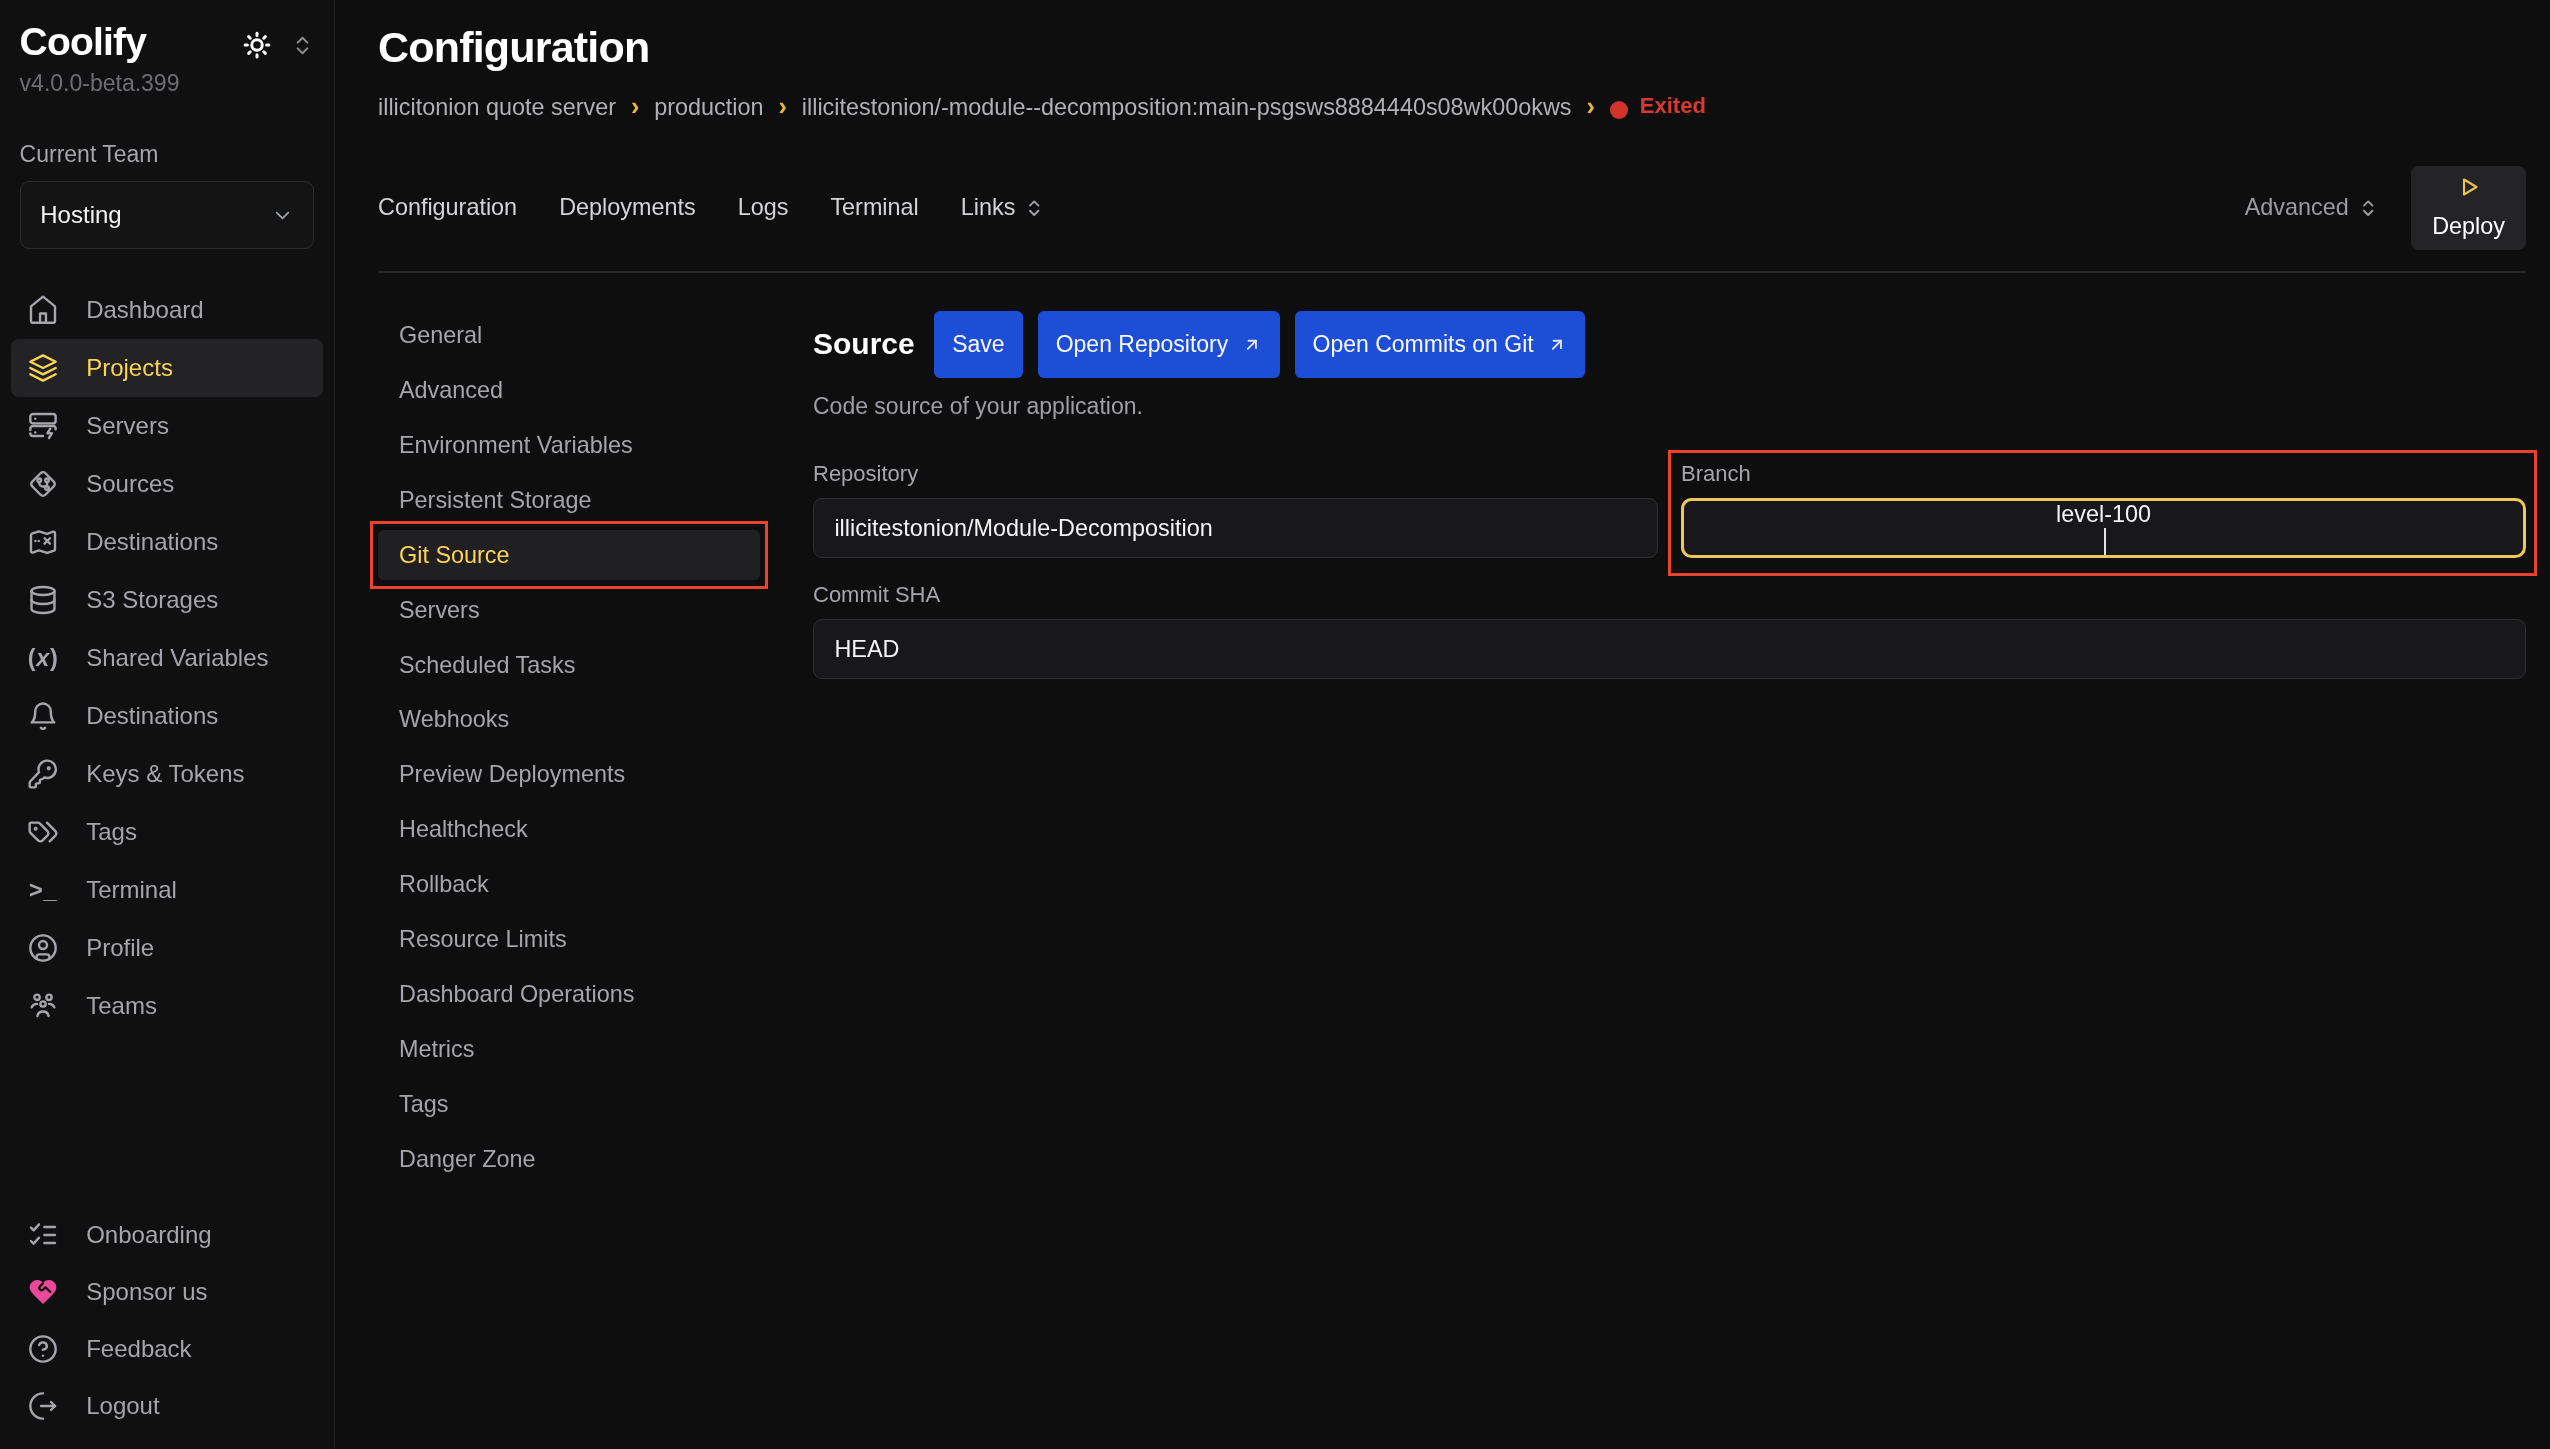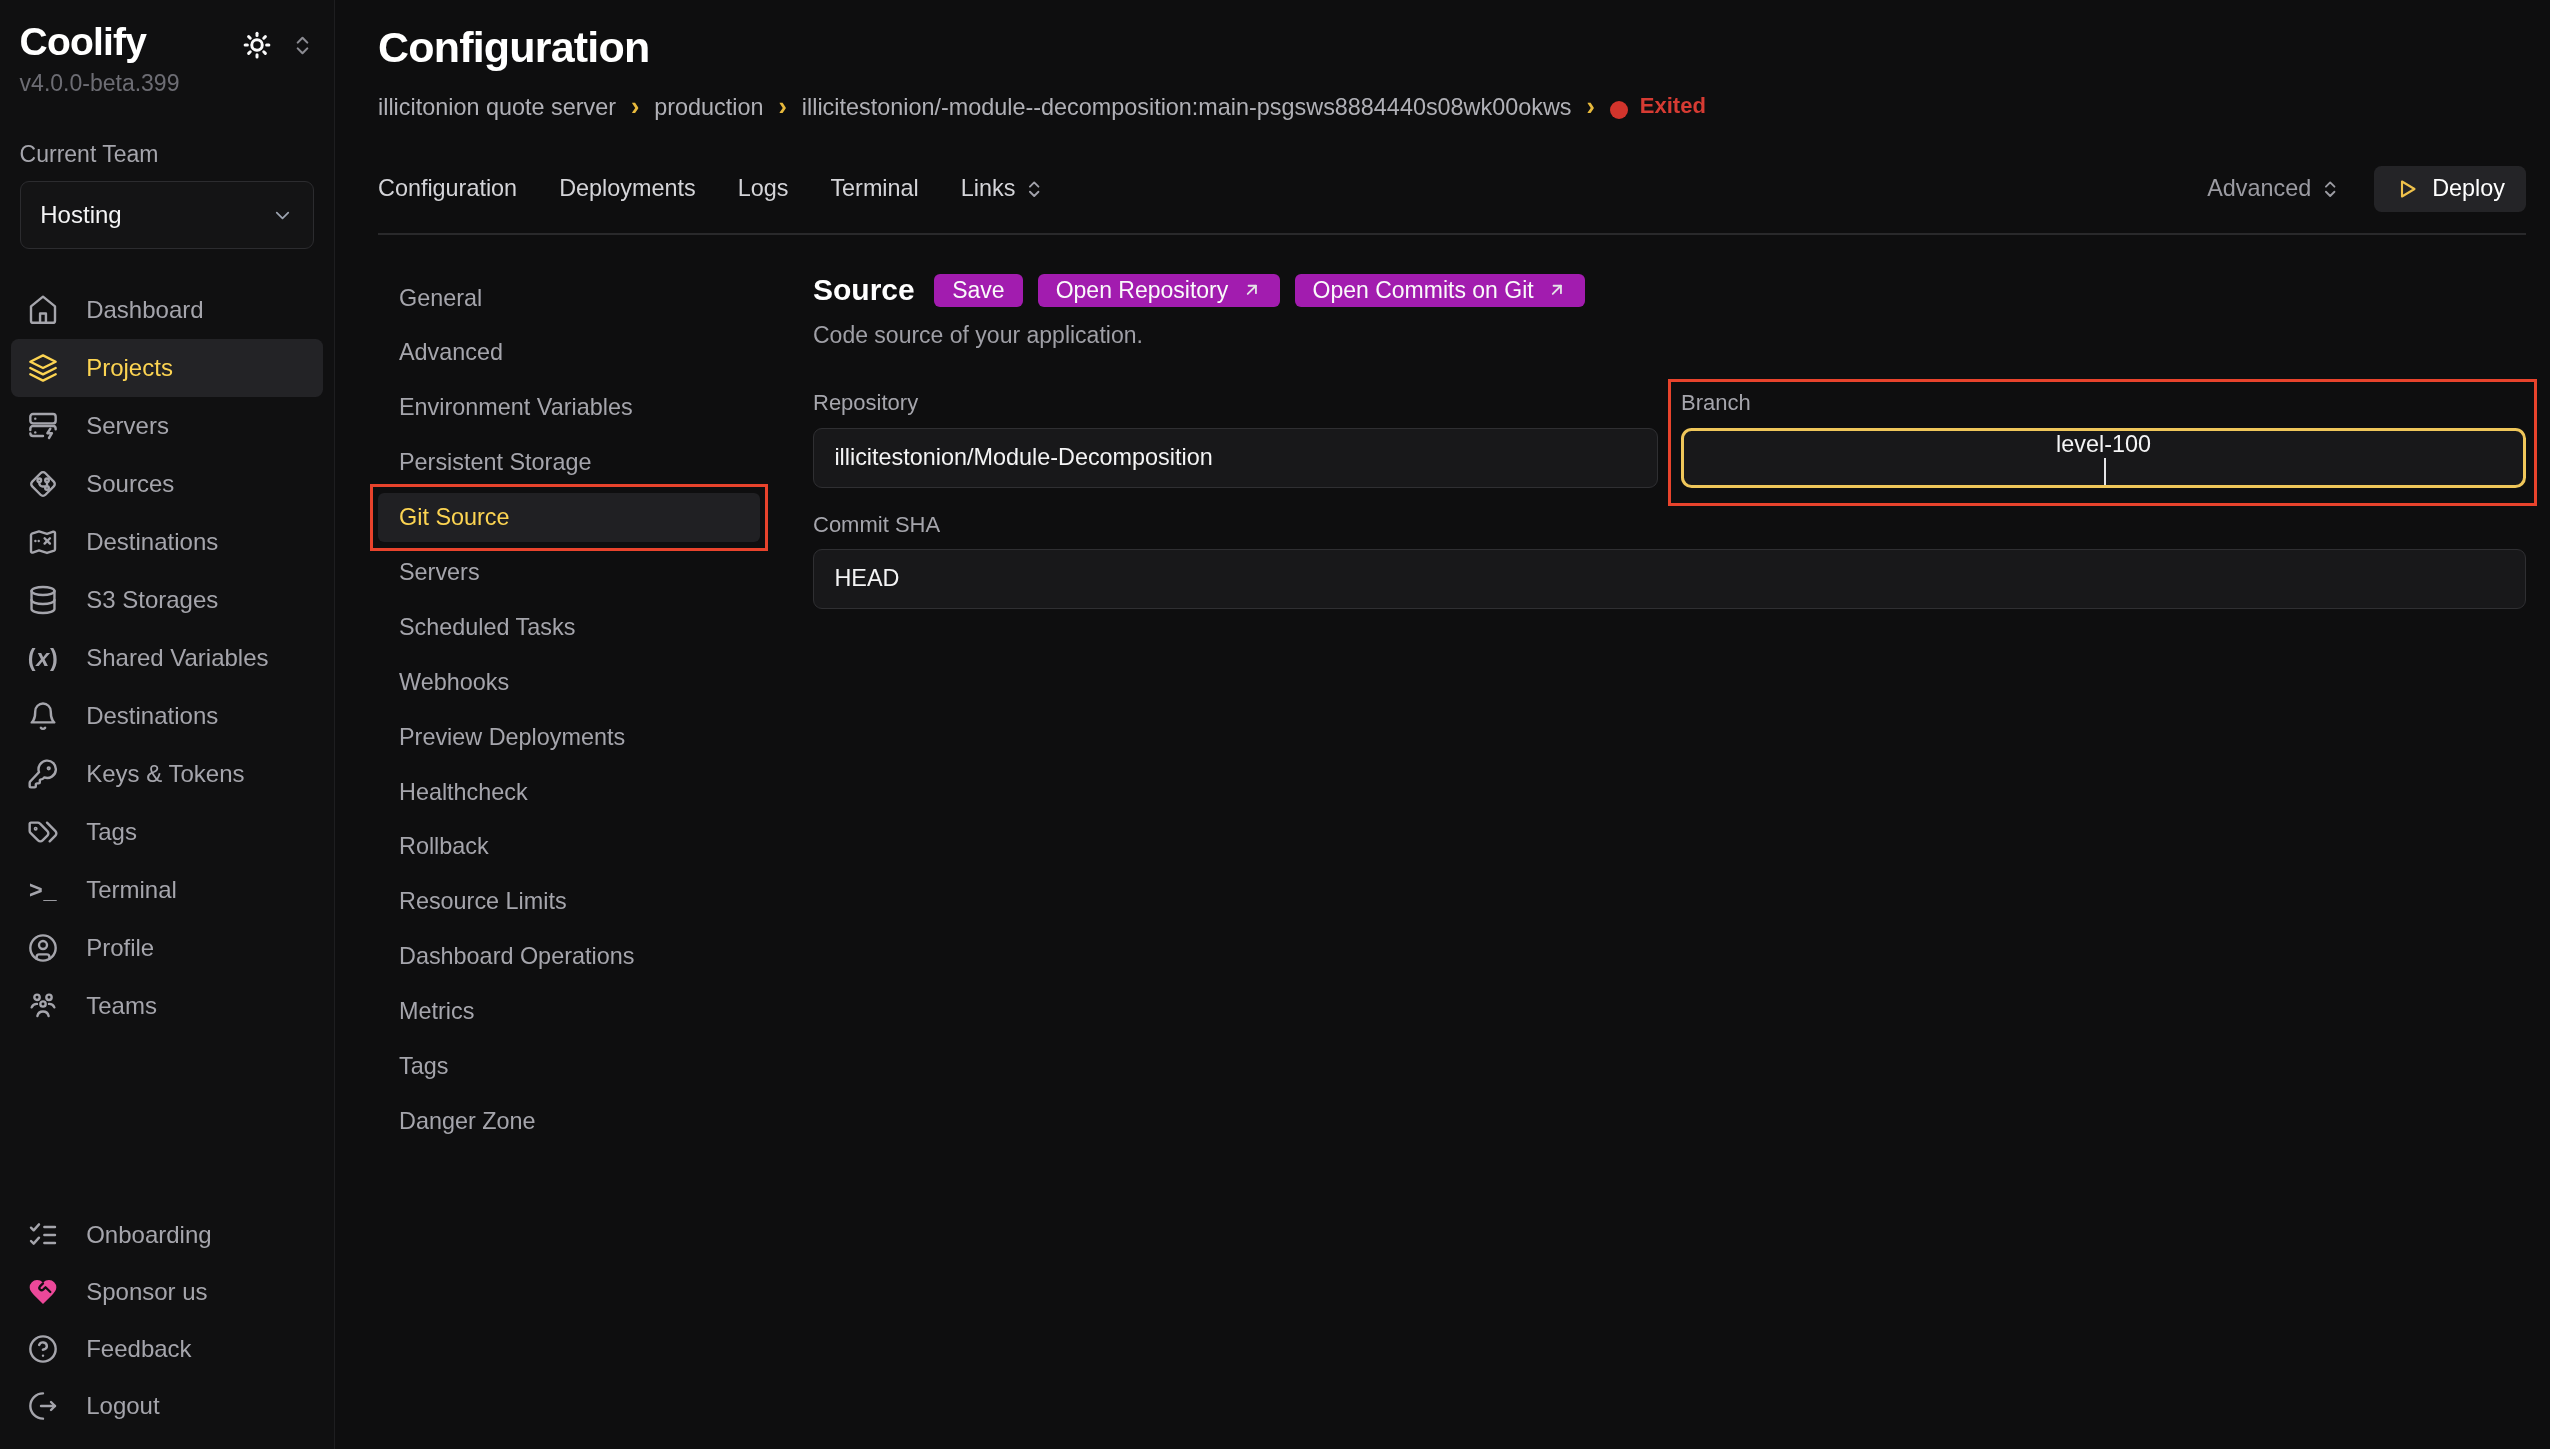--- a/index.html
+++ b/index.html
@@ -66,21 +66,21 @@
   .tab .icon { width:20.4px; height:20.4px; color:#a1a1aa; }
   .tab .icon svg { stroke-width:2.2; }
   .tab-actions { margin-left:auto; display:flex; align-items:center; gap:33px; }
   .advanced { display:flex; align-items:center; gap:9px; font-size:23.4px; color:#9b9ba2; cursor:pointer; }
   .advanced .icon { width:20.4px; height:20.4px; }
   .advanced .icon svg { stroke-width:2.2; }
   .deploy-btn {
     display:flex; align-items:center; gap:13.6px;
     background:#242427; border:none; border-radius:7.6px;
     padding:9.8px 21px; font-size:23.4px; color:#ffffff;
-    font-family:inherit; cursor:pointer;
+    font-family:inherit; cursor:pointer;flex-direction:column;
   }
   .deploy-btn .icon { width:24px; height:24px; color:#f0c24b; }
   .deploy-btn .icon svg { stroke-width:2.1; }
 
   .divider { border:none; border-top:2.3px solid #29292b; margin-top:21px; }
 
   
   .config-layout { display:flex; margin-top:38px; }
   .settings-nav { width:382px; flex:none; margin-right:53px; display:flex; flex-direction:column; }
   .settings-nav .nav-row {
@@ -91,22 +91,22 @@
   .settings-nav .nav-row.annotated::after {
     content:""; position:absolute; inset:-9px -7.6px;
     border:3.8px solid #e8432c; pointer-events:none;
   }
 
   .settings-content { flex:1; }
   .content-header { display:flex; align-items:center; gap:15px; }
   .section-title { font-size:30px; font-weight:800; color:#ffffff; margin-right:4.5px; }
   .btn {
     display:flex; align-items:center; gap:13.6px;
-    background:#a21caf; border:none; border-radius:6px;
-    padding:3px 18px; font-size:23px; color:#fafafa;
+    background:#1d4ed8; border:none; border-radius:6px;
+    padding:20px 18px; font-size:23px; color:#fafafa;
     font-family:inherit; cursor:pointer; white-space:nowrap;
   }
   .btn .icon { width:19.7px; height:19.7px; color:#e4e4e7; }
   .btn .icon svg { stroke-width:2.2; }
   .section-desc { margin-top:15px; font-size:23px; color:#9f9fa6; }
 
   .fields-row { display:grid; grid-template-columns:1fr 1fr; column-gap:23px; margin-top:41px; }
   .field label { display:block; font-size:22px; color:#a5a5ac; margin-bottom:11.3px; }
   .text-input {
     height:60px; display:flex; align-items:center;

